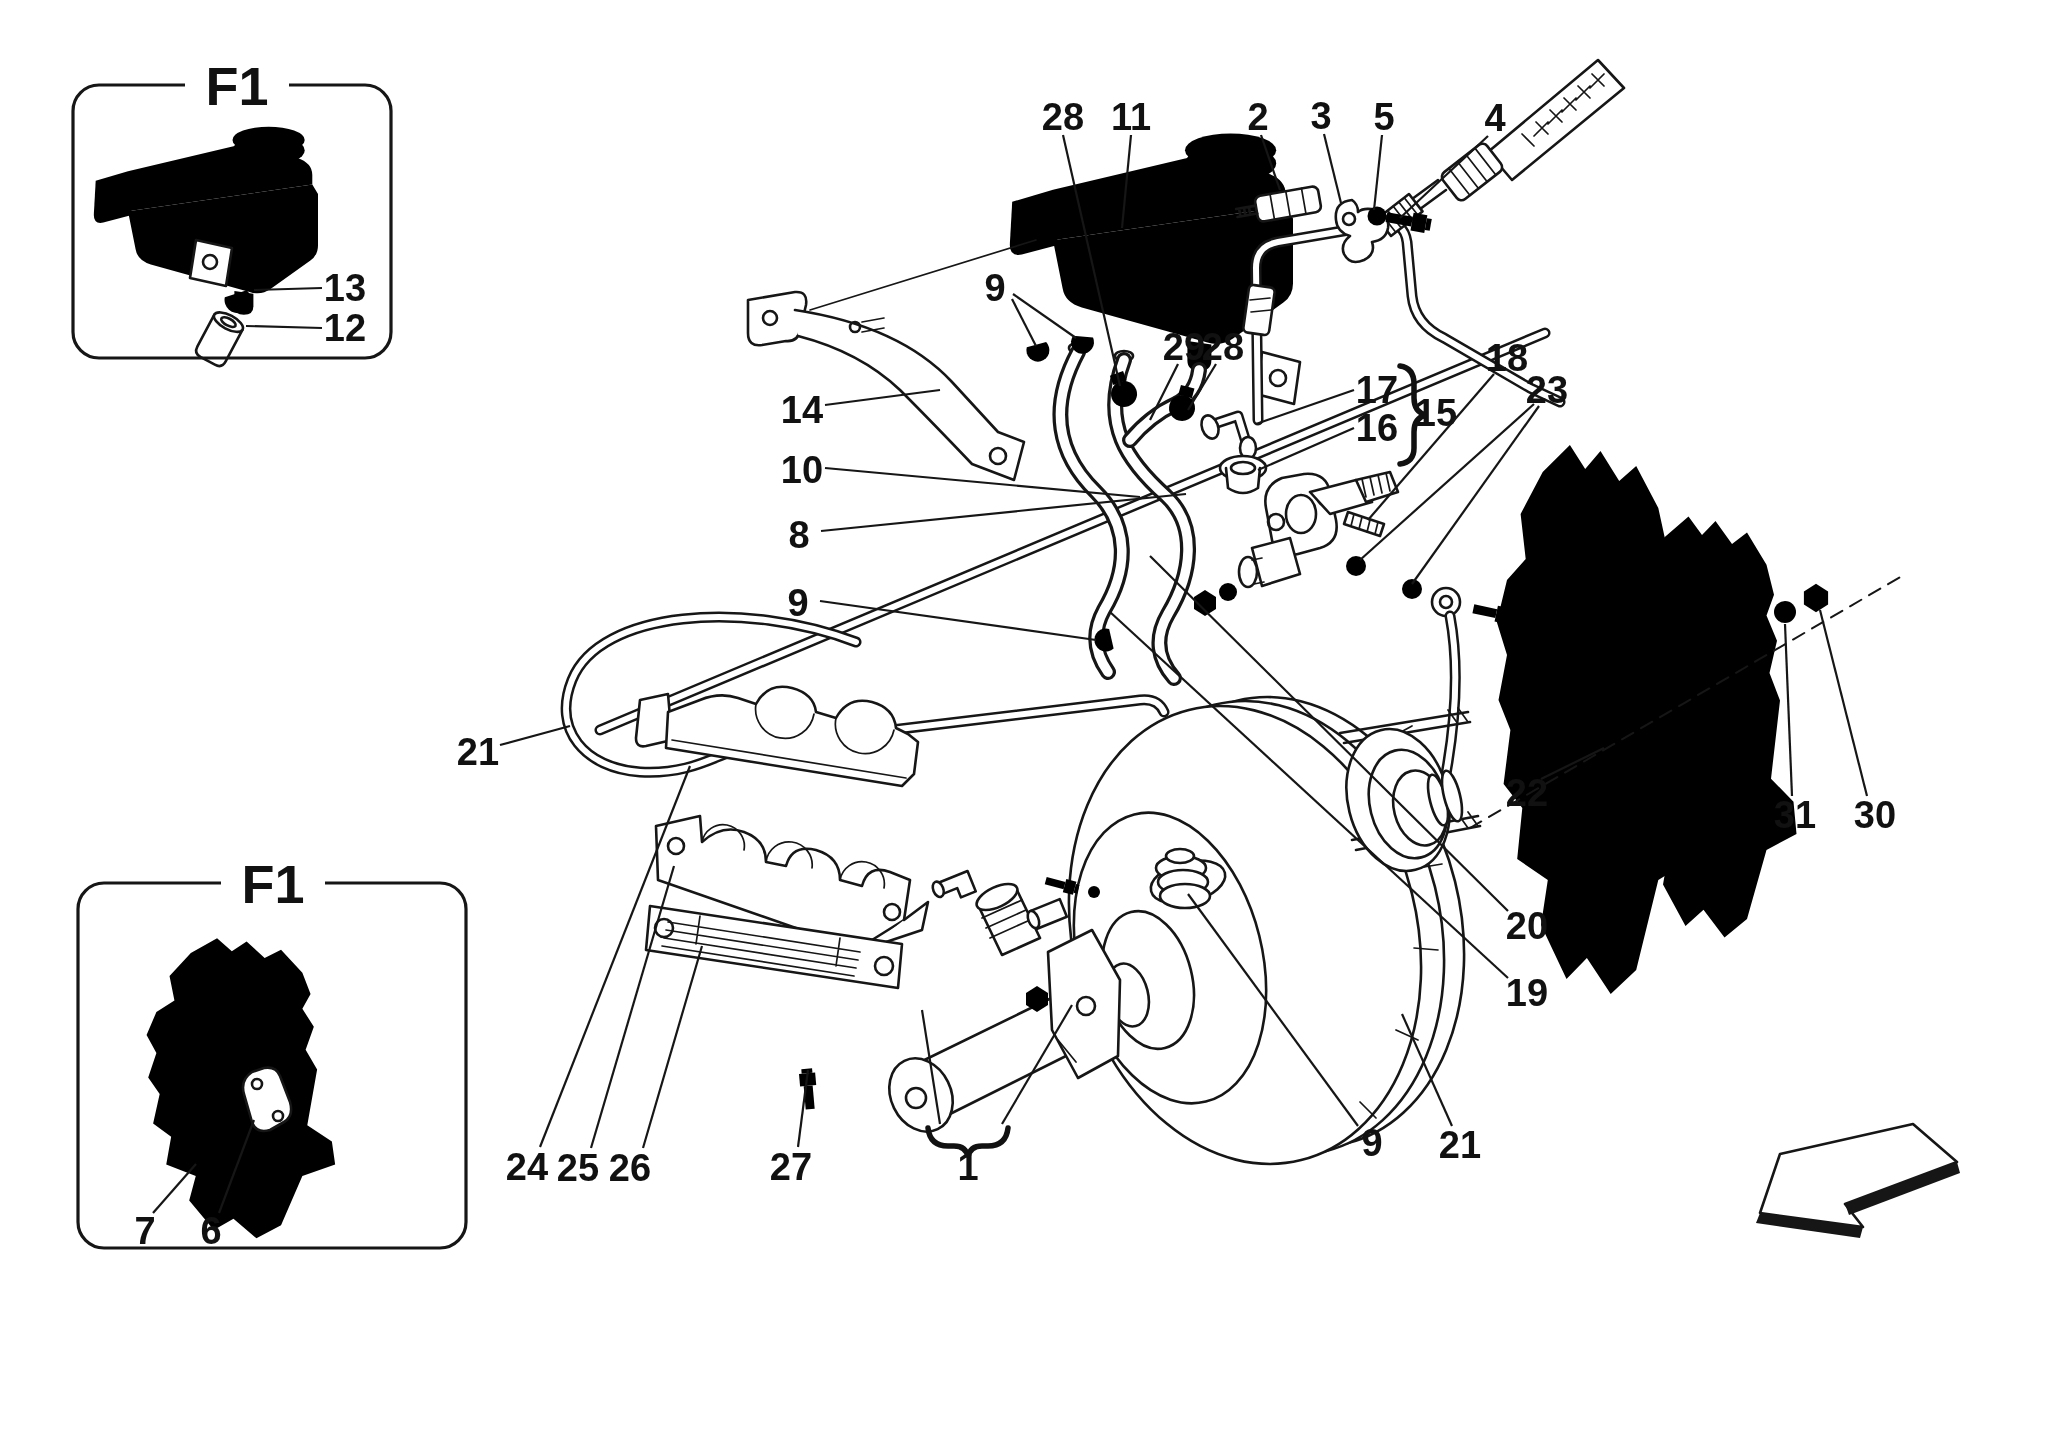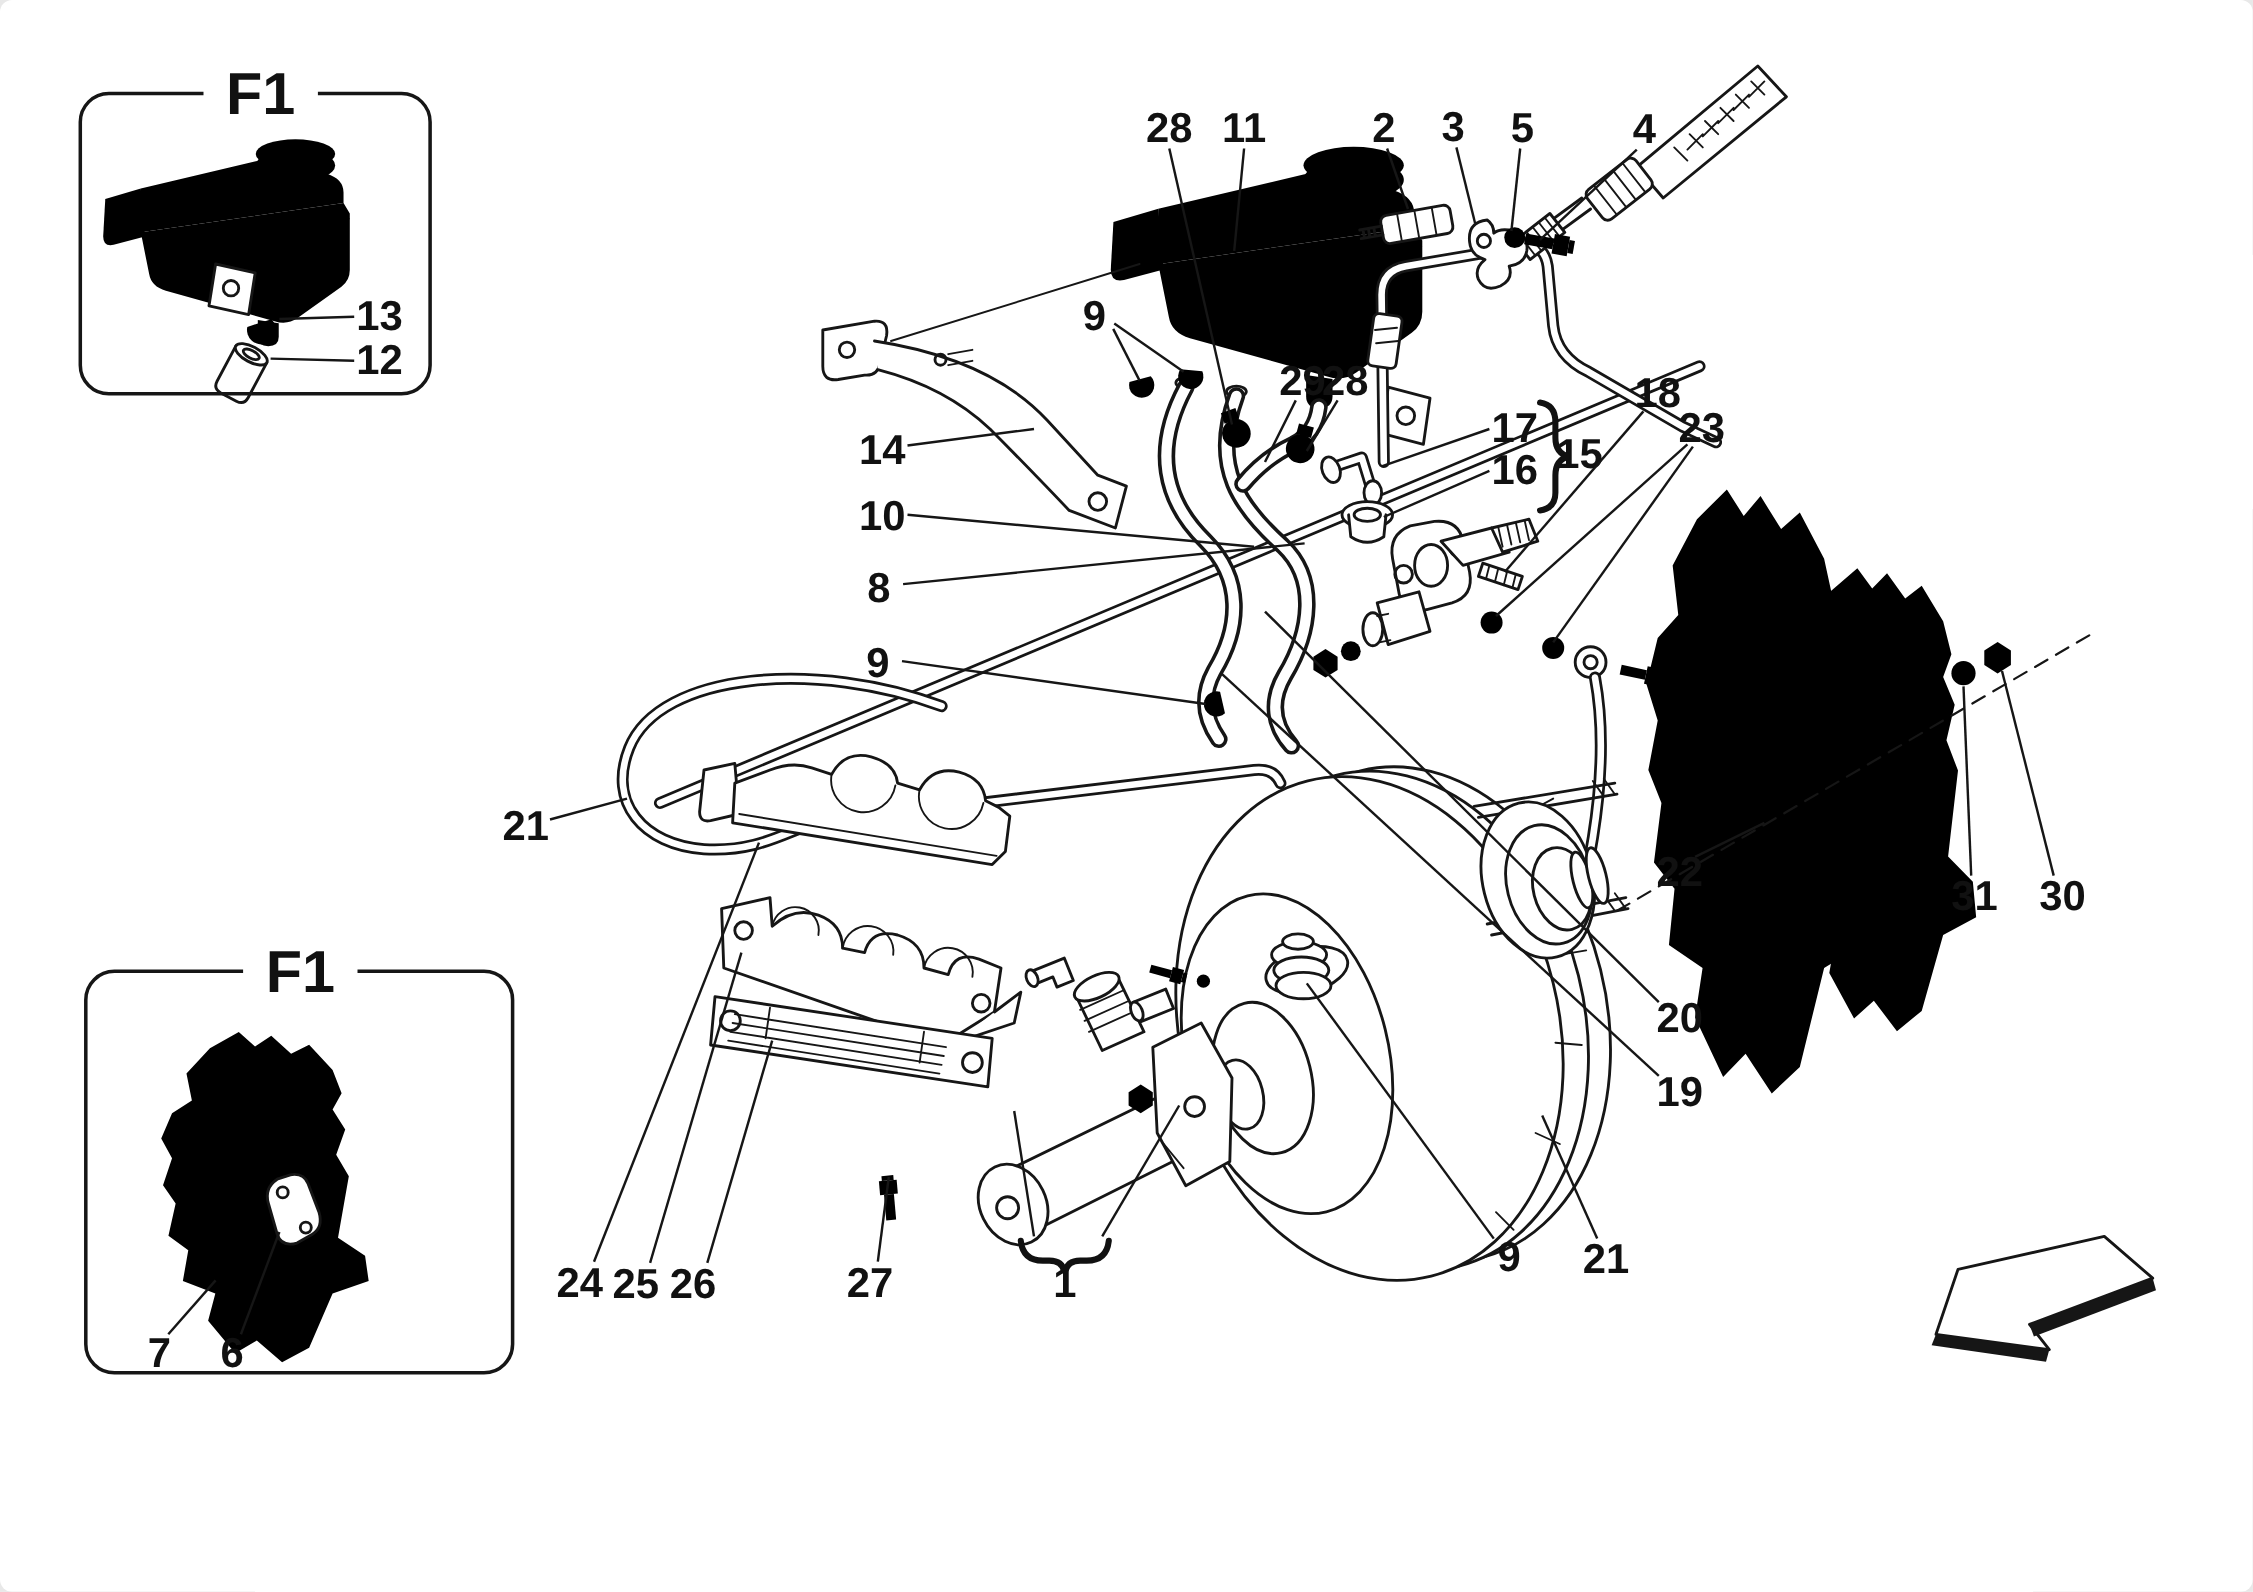--- a/index.html
+++ b/index.html
@@ -1,17 +1,17 @@
 <!DOCTYPE html>
 <html><head>
 <meta charset="utf-8">
 <style>
   html,body { margin:0; padding:0; background:#e8e8e8; }
   .stage { position:relative; width:2048px; height:1447px; background:#ffffff; overflow:hidden;
-           font-family:"Liberation Sans",sans-serif;border-radius:11px; }
+           font-family:"Liberation Sans",sans-serif; }
   #diagram-svg { position:absolute; left:0; top:0; }
   .art path,.art line,.art circle,.art ellipse,.art rect,.art polyline,.art polygon
        { fill:none; stroke:#161616; stroke-width:2.6; stroke-linecap:round; stroke-linejoin:round; }
   .art .fw    { fill:#ffffff; }
   .art .pipe  { stroke-width:11; }  .art .pcore { stroke:#ffffff; stroke-width:6; }
   .art .hose  { stroke-width:16; }  .art .hcore { stroke:#ffffff; stroke-width:9.5; }
   .art .thin  { stroke-width:1.7; }
   .art .dash  { stroke-dasharray:13 9; stroke-width:2; }
   .art .shadow{ fill:#161616; stroke:none; }
   .leader  { stroke:#161616; stroke-width:2.2; fill:none; }

